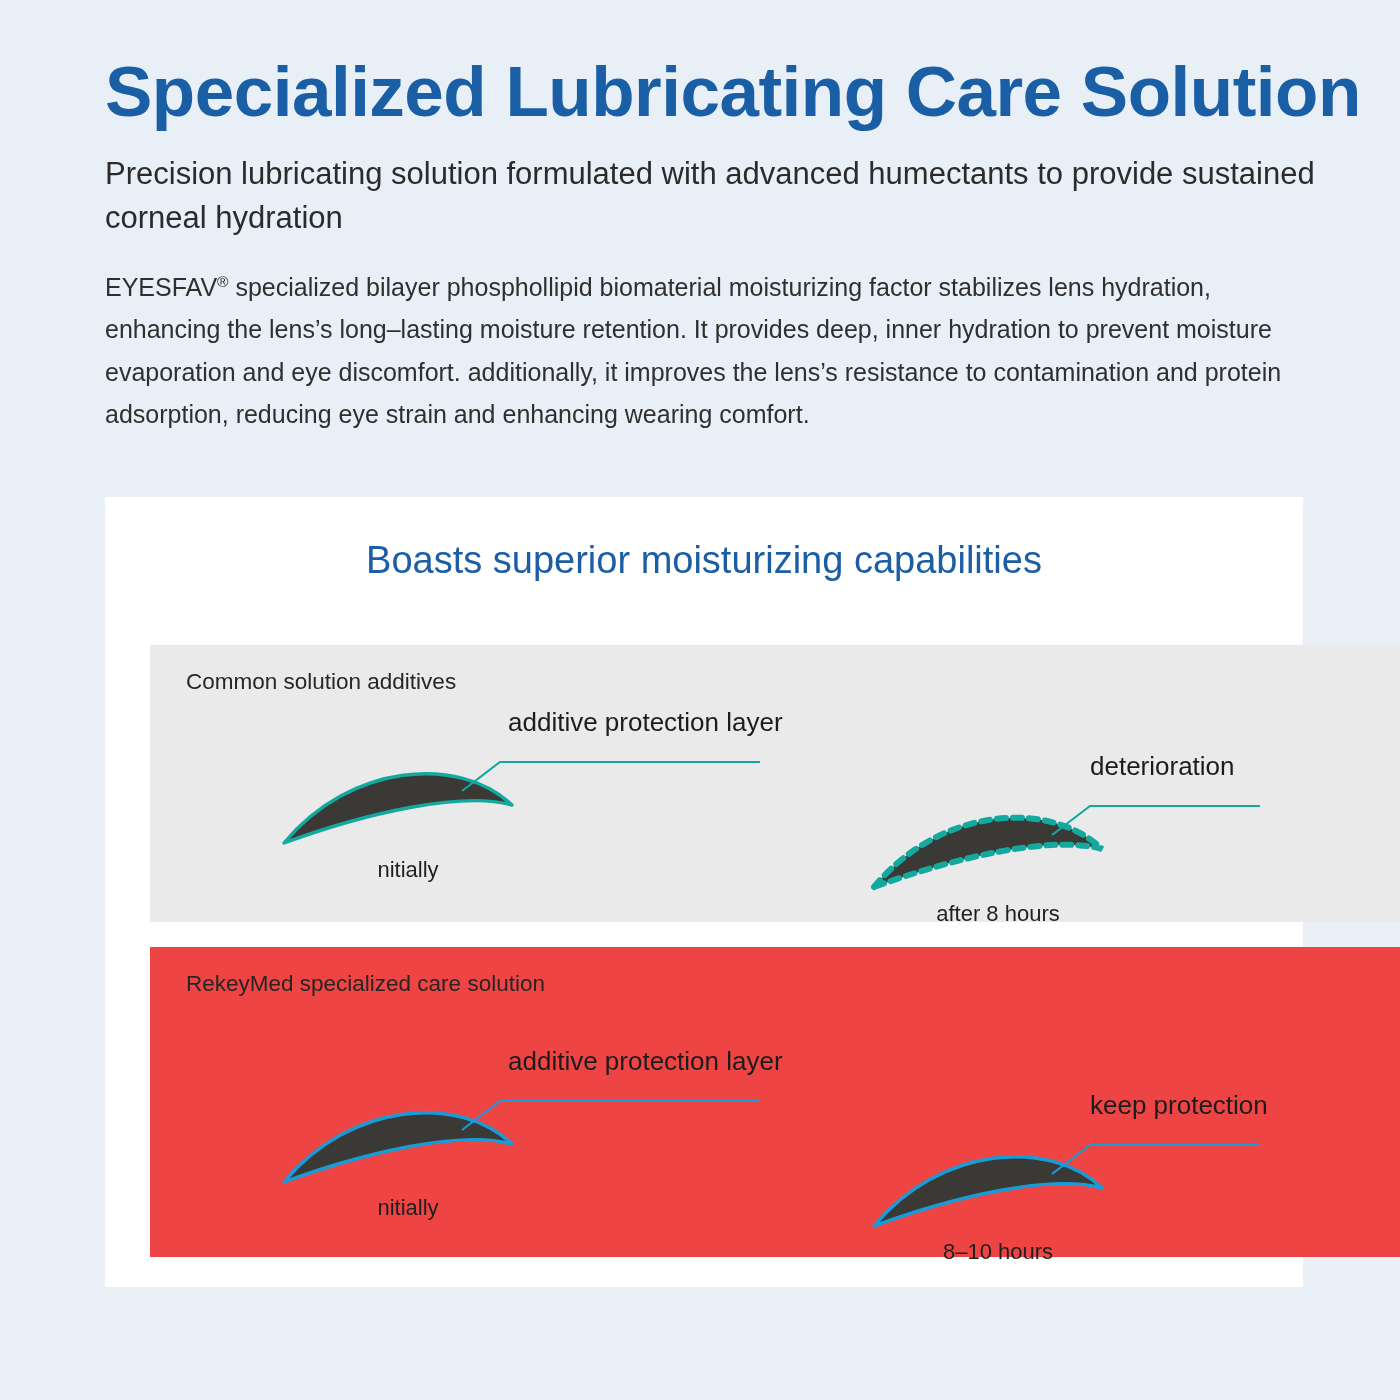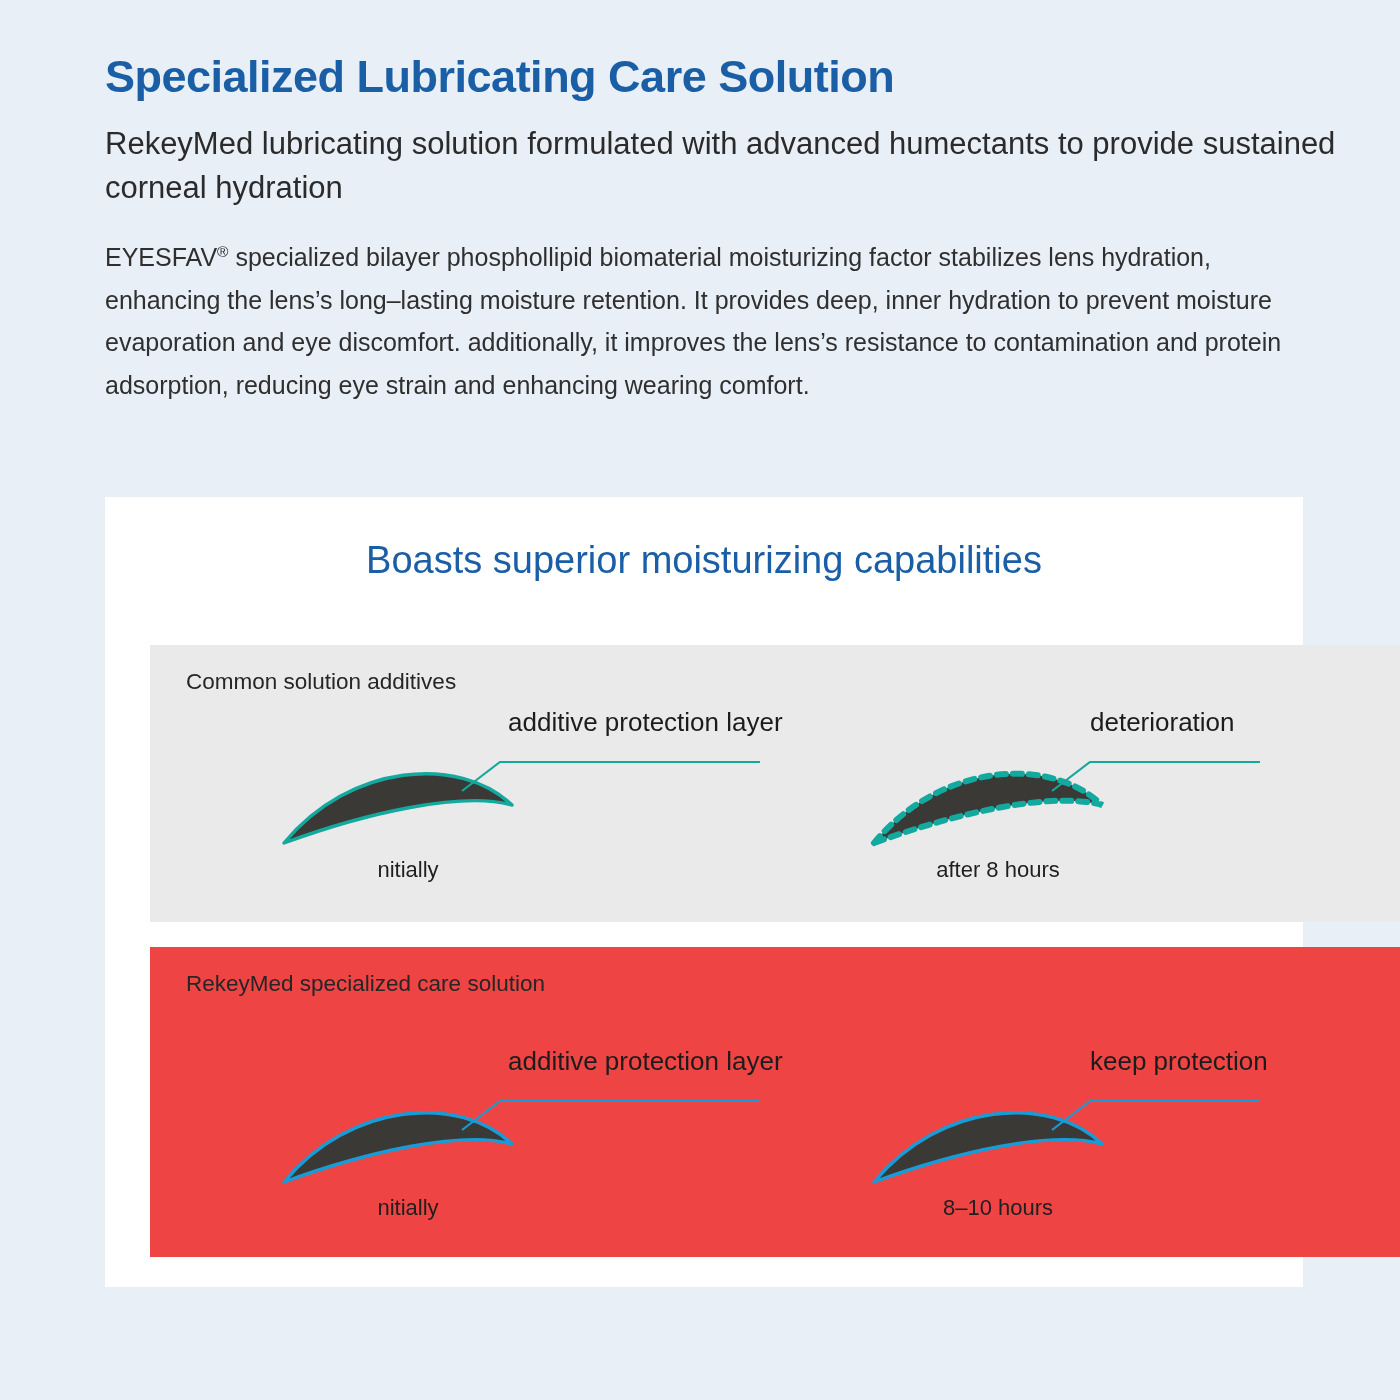--- a/index.html
+++ b/index.html
@@ -22,21 +22,21 @@
   }
 
   
   .header {
     position: absolute;
     left: 105px;
     top: 52px;
     width: 1235px;
   }
   .page-title {
-    font-size: 45px;
+    font-size: 71px;
     font-weight: 700;
     color: #1a5fa5;
     letter-spacing: -0.5px;
     line-height: 1.12;
     margin: 0;
     white-space: nowrap;
   }
   .page-subtitle {
     font-size: 31px;
     font-weight: 400;
@@ -105,21 +105,21 @@
     font-weight: 400;
   }
 
   
   .cell {
     position: absolute;
     top: 0;
     height: 100%;
   }
   .cell-left  { left: 50px;  width: 560px; }
-  .cell-right { left: 640px; width: 500px; }
+  .cell-right { left: 640px; width: 500px; margin-top: 44px; }
 
   .lens-svg {
     position: absolute;
     left: 0;
     top: 0;
     width: 100%;
     height: 100%;
     overflow: visible;
   }
 
@@ -138,21 +138,21 @@
     white-space: nowrap;
   }
 </style>
 </head>
 <body>
 
 <div class="page">
 
   <div class="header">
     <h1 class="page-title">Specialized Lubricating Care Solution</h1>
-    <p class="page-subtitle">RekeyMed lubricating solution formulated with advanced humectants to provide sustained corneal hydration</p>
+    <p class="page-subtitle">Precision lubricating solution formulated with advanced humectants to provide sustained corneal hydration</p>
     <p class="page-body"><span>EYESFAV</span><sup>®</sup><span> specialized bilayer phosphollipid biomaterial moisturizing factor stabilizes lens hydration, enhancing the lens’s long–lasting moisture retention. It provides deep, inner hydration to prevent moisture evaporation and eye discomfort. additionally, it improves the lens’s resistance to contamination and protein adsorption, reducing eye strain and enhancing wearing comfort.</span></p>
   </div>
 
   <div class="card">
 
     <div class="card-heading">Boasts superior moisturizing capabilities</div>
 
     <div class="panel panel-common">
 
       <div class="panel-label">Common solution additives</div>

